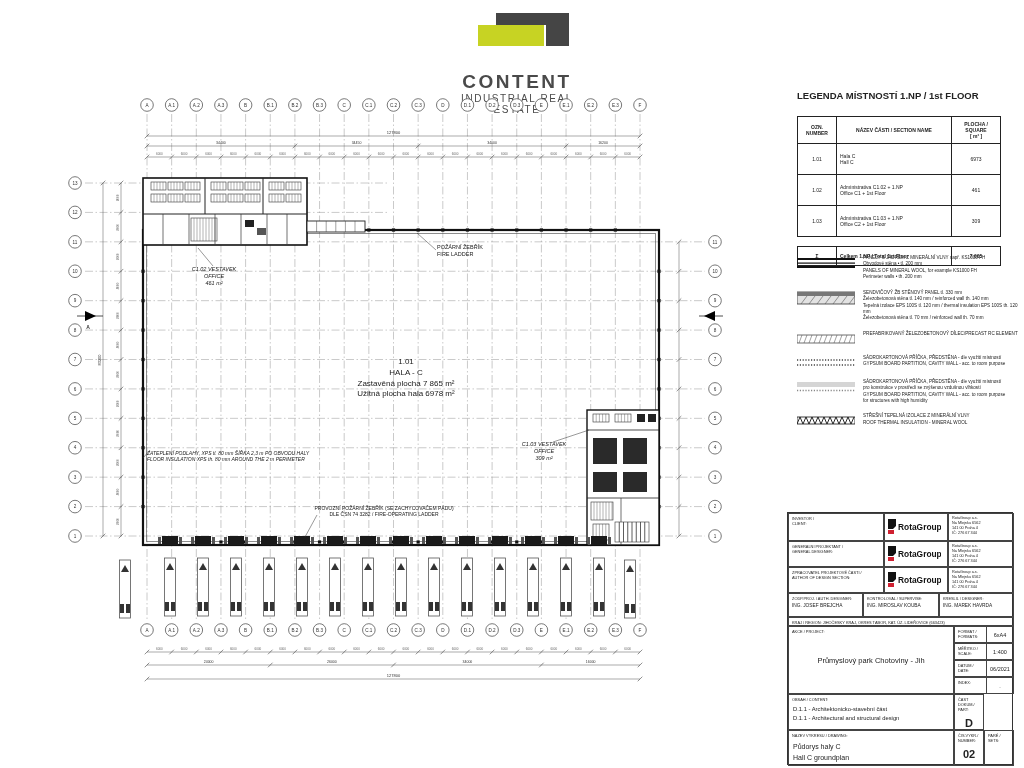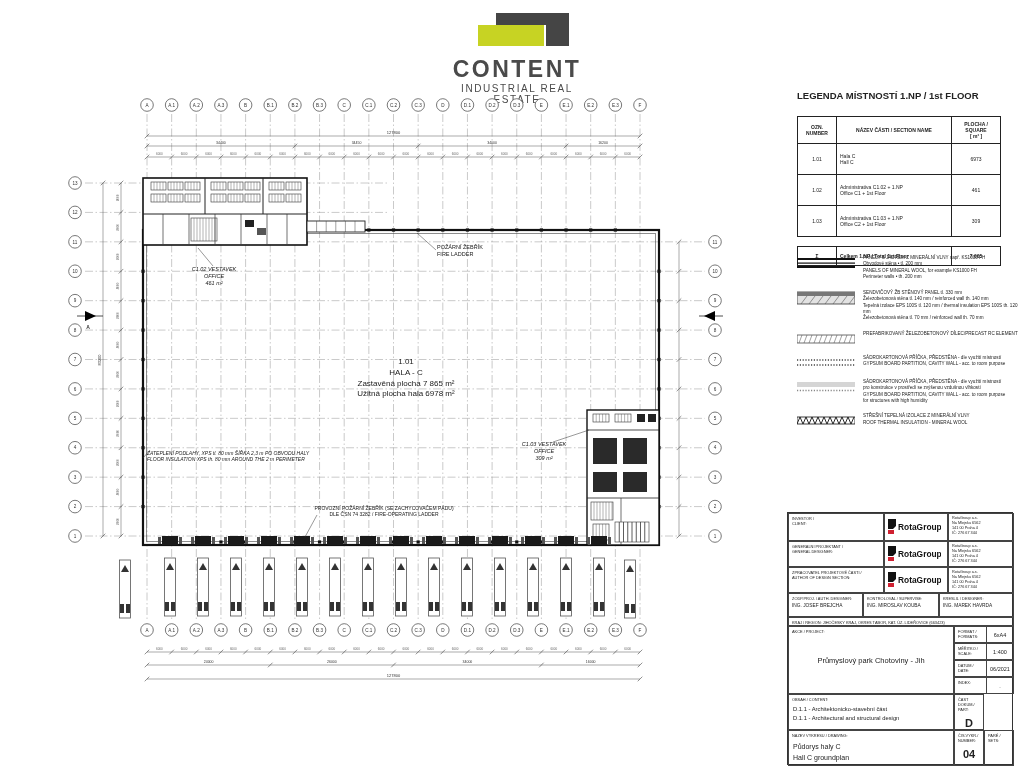--- a/index.html
+++ b/index.html
@@ -3,21 +3,21 @@
 <meta charset="utf-8">
 <style>
   html,body{margin:0;padding:0;background:#fff;}
   #sheet{position:relative;width:1024px;height:768px;background:#fff;overflow:hidden;
          font-family:"Liberation Sans",sans-serif;color:#222;}
   .abs{position:absolute;}
   .pre{white-space:pre-line;}
 
   
   #logo{left:438px;top:8px;width:158px;text-align:center;}
-  #logo .word{font-size:23px;font-weight:700;letter-spacing:2.5px;color:#4a4a4a;line-height:1;margin-top:4px;}
+  #logo .word{font-size:19px;font-weight:700;letter-spacing:2.5px;color:#4a4a4a;line-height:1;margin-top:18px;}
   #logo .tag{font-size:10px;letter-spacing:1.6px;color:#4a4a4a;margin-top:2px;}
 
   
   #room-legend{left:797px;top:90px;width:198px;}
   #room-legend .lg-title{font-size:9.5px;font-weight:700;margin-bottom:15px;white-space:nowrap;}
   table.rl{border-collapse:collapse;width:192px;table-layout:fixed;}
   table.rl td{border:1px solid #222;font-size:5px;padding:2px 3px;vertical-align:middle;}
   table.rl .c0{width:32px;text-align:center;}
   table.rl .c1{width:108px;text-align:left;}
   table.rl .c2{width:42px;text-align:center;}
@@ -985,21 +985,21 @@
     </div>
 
     <div class="tb-cell" style="left:0;top:217px;width:166px;height:36px;">
       <div class="tb-lab">NÁZEV VÝKRESU / DRAWING:</div>
       <div id="tb-drawing-lines" class="pre">Půdorys haly C
 Hall C groundplan</div>
     </div>
     <div class="tb-cell" style="left:166px;top:217px;width:30px;height:36px;">
       <div class="tb-lab pre">ČÍS.VÝKR./
 NUMBER:</div>
-      <div class="big-val">04</div>
+      <div class="big-val">02</div>
     </div>
     <div class="tb-cell" style="left:196px;top:217px;width:30px;height:36px;">
       <div class="tb-lab pre">PARÉ /
 SETS:</div>
       <div class="big-val"></div>
     </div>
   </div>
 
 </div>
 

